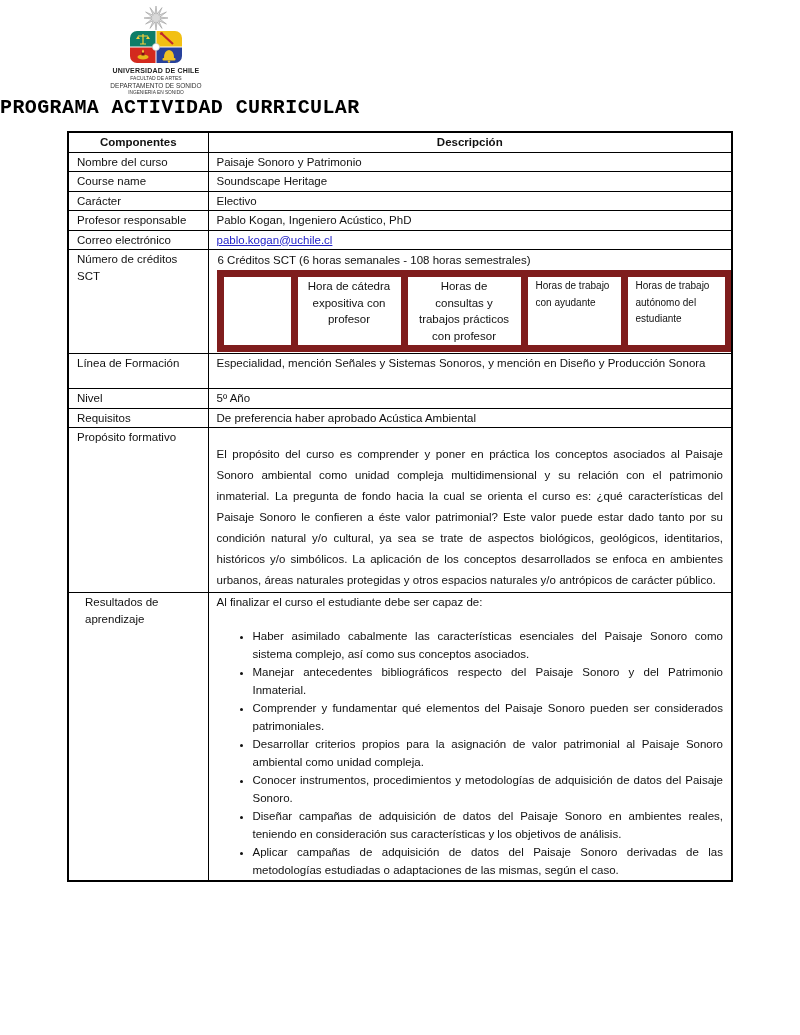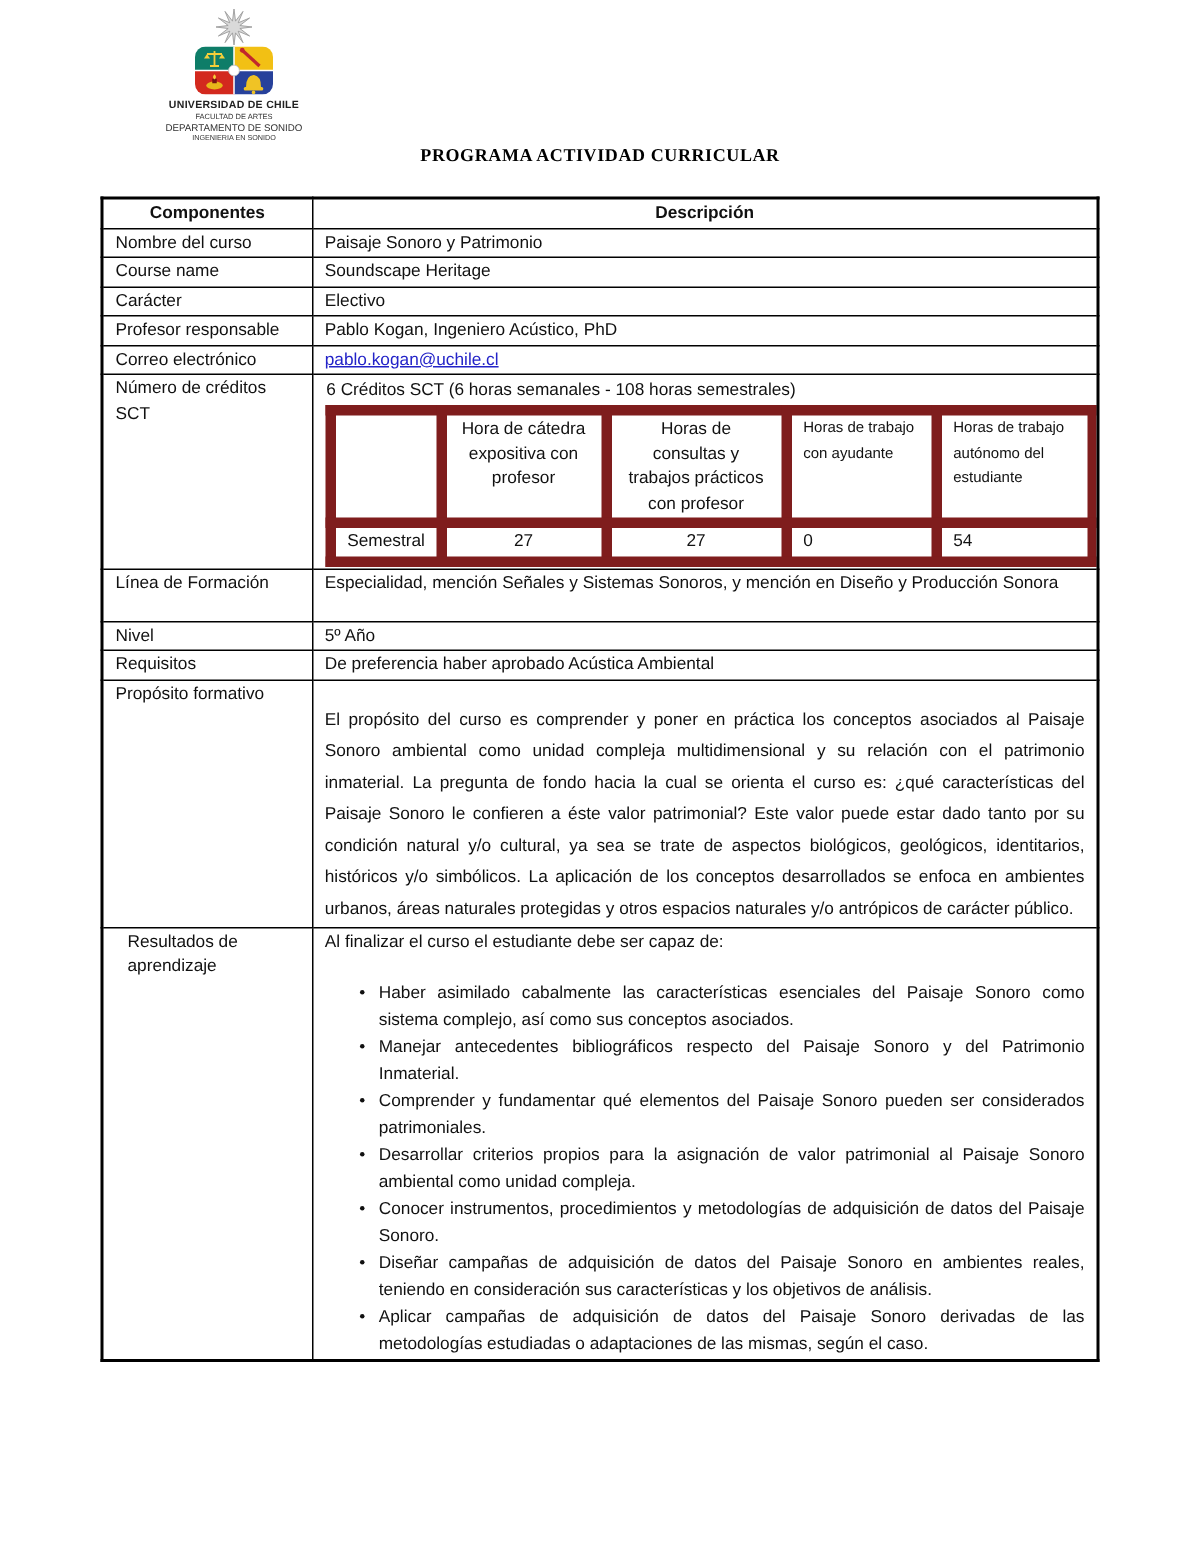--- a/index.html
+++ b/index.html
@@ -16,23 +16,23 @@
     text-align: center;
   }
   .logo-block svg { display: block; margin: 0 auto; }
   .logo-line1 { font-size: 7px;  font-weight: bold; color: #222; letter-spacing: .2px; margin-top: 2px; }
   .logo-line2 { font-size: 5px;  color: #333; margin-top: 1px; }
   .logo-line3 { font-size: 6.5px;color: #333; margin-top: 1px; }
   .logo-line4 { font-size: 4.8px;color: #333; margin-top: 1px; }
 
   .doc-title {
     position: absolute; top: 96px; left: 0; width: 100%;
-    text-align: center;
-    font-family: Liberation Serif, serif;
-    font-weight: bold; font-size: 12px; letter-spacing: .4px; color: #000;
+    text-align: left;
+    font-family: Liberation Mono, monospace;
+    font-weight: bold; font-size: 20px; letter-spacing: .4px; color: #000;
   }
 
   
   table.main {
     position: absolute; left: 67px; top: 131px; width: 666px;
     border-collapse: collapse; table-layout: fixed;
     border: 2px solid #000;
     font-size: 11.5px; color: #111;
   }
   table.main td {
@@ -184,27 +184,20 @@
               <col style="width:104px">
         </colgroup>
         <tbody>
               <tr style="height:70px">
           <td></td>
           <td class="nh-big">Hora de cátedra expositiva con profesor</td>
           <td class="nh-big">Horas de consultas y trabajos prácticos con profesor</td>
           <td class="nh-small">Horas de trabajo con ayudante</td>
           <td class="nh-small">Horas de trabajo autónomo del estudiante</td>
         </tr>
-        <tr style="height:18px">
-          <td class="nd-lab">Semestral</td>
-          <td class="nd-c">27</td>
-          <td class="nd-c">27</td>
-          <td class="nd-l">0</td>
-          <td class="nd-l">54</td>
-        </tr>
       </tbody>
           </table>
     </td>
   </tr>
 
   <tr style="height:35px">
     <td class="lbl">Línea de Formación</td>
     <td style="text-align:justify; line-height:17px;">Especialidad, mención Señales y Sistemas Sonoros, y mención en Diseño y Producción Sonora</td>
   </tr>
 

